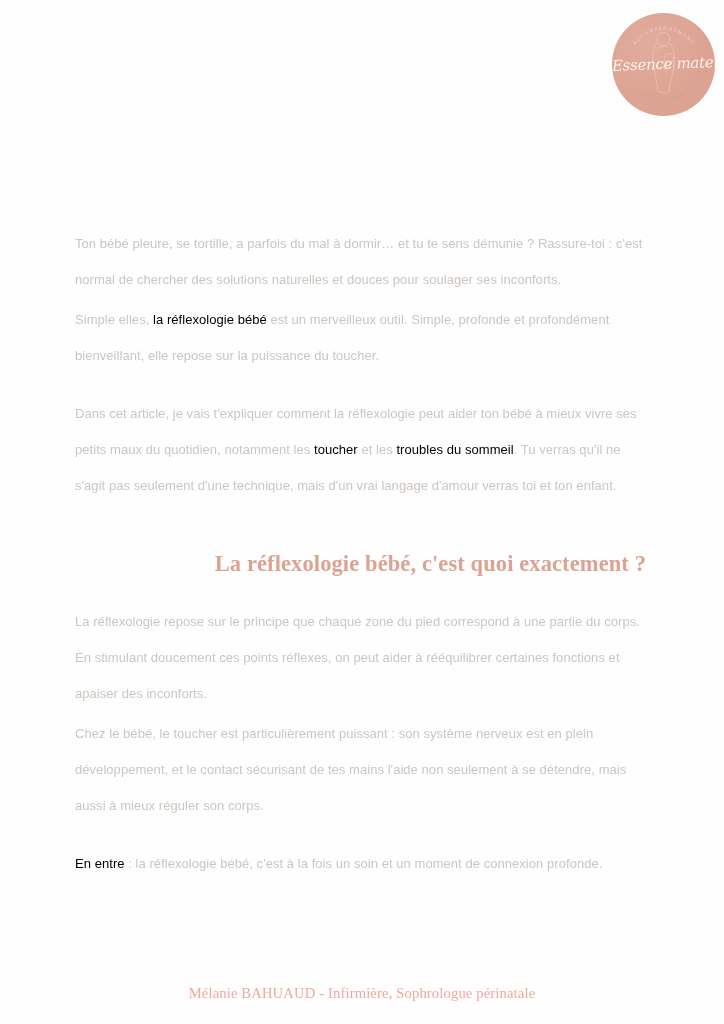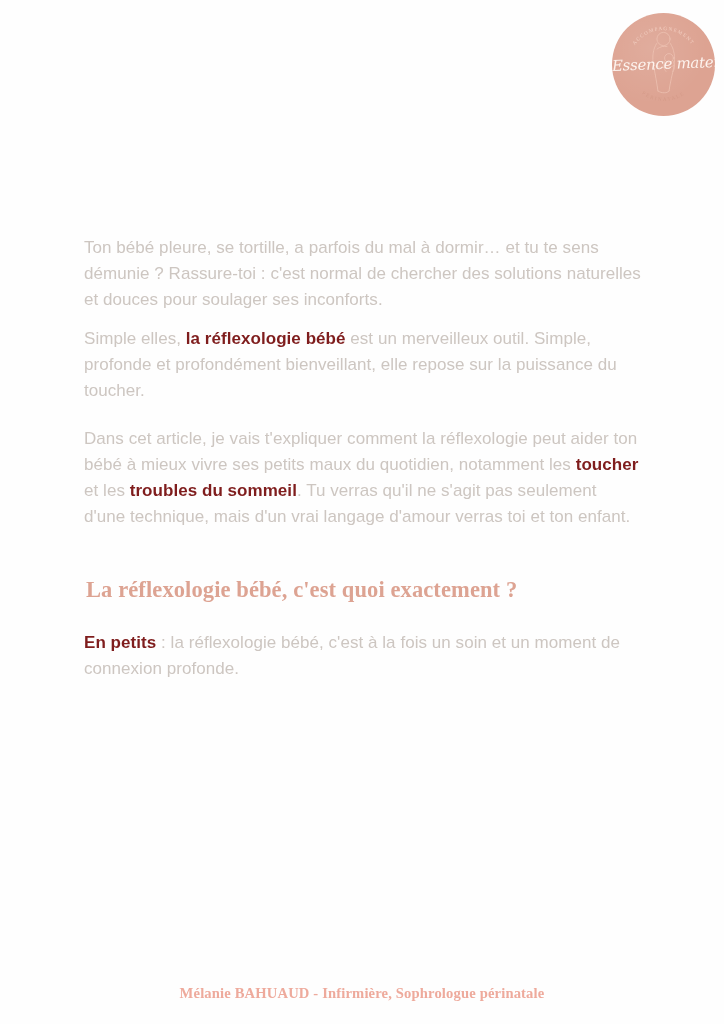--- a/index.html
+++ b/index.html
@@ -76,63 +76,63 @@
 
   
   .content {
     position: absolute;
     left: 71px;
     top: 222px;
     width: 583px;
   }
 
   p.body {
-    margin: 13px;
+    margin: 4px;
     font-family: "Liberation Sans", sans-serif;
-    font-size: 17px;
-    line-height: 26px;
+    font-size: 13px;
+    line-height: 36px;
     color: #cdc6c1;
     letter-spacing: 0.05px;
     font-weight: 400;
   }
   p.body + p.body {
     margin-top: 22px;
   }
   p.body.tight + p.body.tight {
     margin-top: 0;
   }
   b.strong {
-    font-weight: 700;
-    color: #7f1d1d;
+    font-weight: 400;
+    color: #000000;
   }
 
   h2.section-title {
-    margin: 15px;
+    margin: 8px;
     font-family: "Liberation Serif", serif;
     font-weight: 700;
     font-size: 22.5px;
     line-height: 28px;
     color: #dda392;
-    text-align: left;
+    text-align: right;
     letter-spacing: 0.1px;
   }
   .title-block {
     margin-top: 46px;
     margin-bottom: 26px;
   }
 
   
   .footer {
     position: absolute;
     left: 0;
     right: 0;
     top: 983px;
     text-align: center;
     font-family: "Liberation Serif", serif;
-    font-weight: 700;
+    font-weight: 400;
     font-size: 14.6px;
     line-height: 20px;
     color: #eeaa9c;
     letter-spacing: 0.15px;
   }
 </style>
 </head>
 <body>
 
 <div class="page">
@@ -172,21 +172,23 @@
     <p class="body tight">Ton bébé pleure, se tortille, a parfois du mal à dormir… et tu te sens démunie ? Rassure-toi : c'est normal de chercher des solutions naturelles et douces pour soulager ses inconforts.</p>
 
     <p class="body tight"><span>Simple elles, </span><b class="strong">la réflexologie bébé</b><span> est un merveilleux outil. Simple, profonde et profondément bienveillant, elle repose sur la puissance du toucher.</span></p>
 
     <p class="body"><span>Dans cet article, je vais t'expliquer comment la réflexologie peut aider ton bébé à mieux vivre ses petits maux du quotidien, notamment les </span><b class="strong">toucher</b><span> et les </span><b class="strong">troubles du sommeil</b><span>. Tu verras qu'il ne s'agit pas seulement d'une technique, mais d'un vrai langage d'amour verras toi et ton enfant.</span></p>
 
     <div class="title-block">
       <h2 class="section-title">La réflexologie bébé, c'est quoi exactement ?</h2>
     </div>
 
+    <p class="body tight">La réflexologie repose sur le principe que chaque zone du pied correspond à une partie du corps. En stimulant doucement ces points réflexes, on peut aider à rééquilibrer certaines fonctions et apaiser des inconforts.</p>
 
+    <p class="body tight">Chez le bébé, le toucher est particulièrement puissant : son système nerveux est en plein développement, et le contact sécurisant de tes mains l'aide non seulement à se détendre, mais aussi à mieux réguler son corps.</p>
 
-    <p class="body"><b class="strong">En petits</b><span> : la réflexologie bébé, c'est à la fois un soin et un moment de connexion profonde.</span></p>
+    <p class="body"><b class="strong">En entre</b><span> : la réflexologie bébé, c'est à la fois un soin et un moment de connexion profonde.</span></p>
 
   </div>
 
   <div class="footer">Mélanie BAHUAUD - Infirmière, Sophrologue périnatale</div>
 
 </div>
 
 </body></html>

